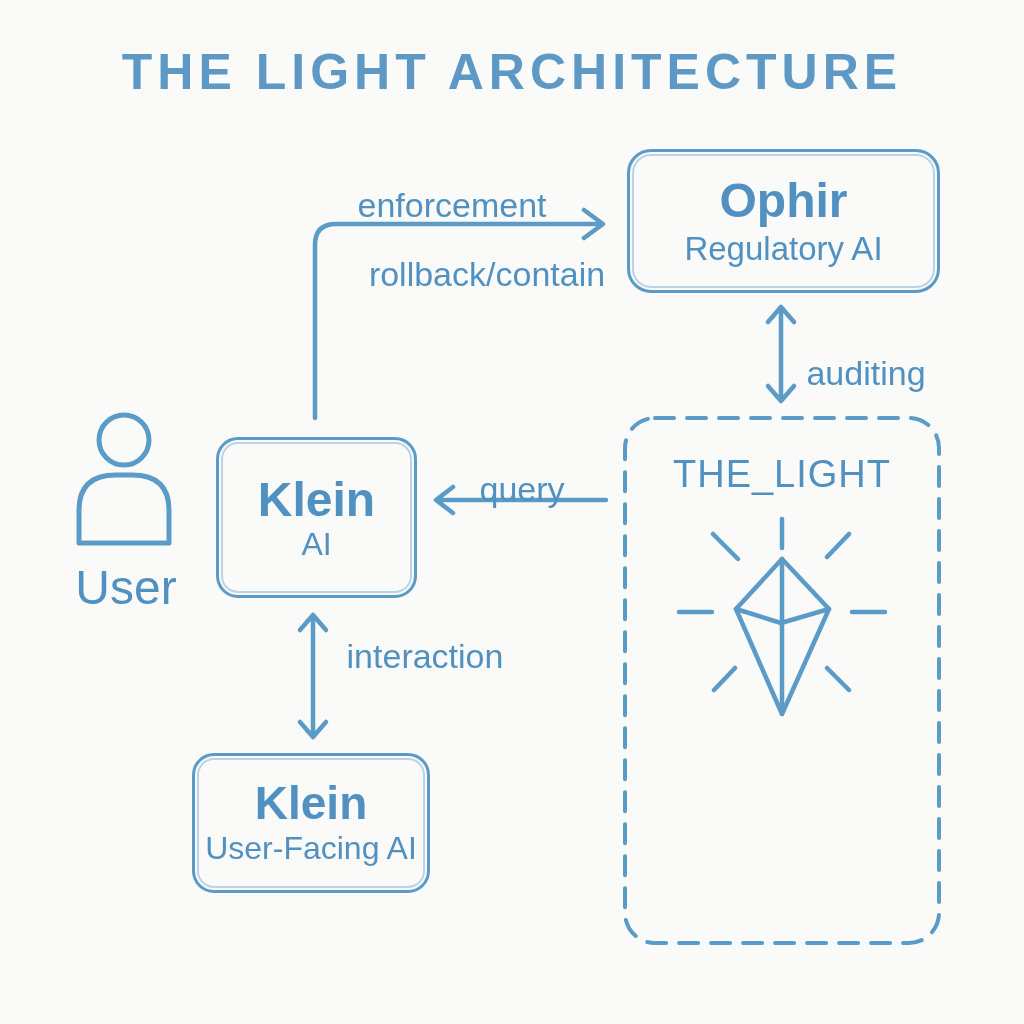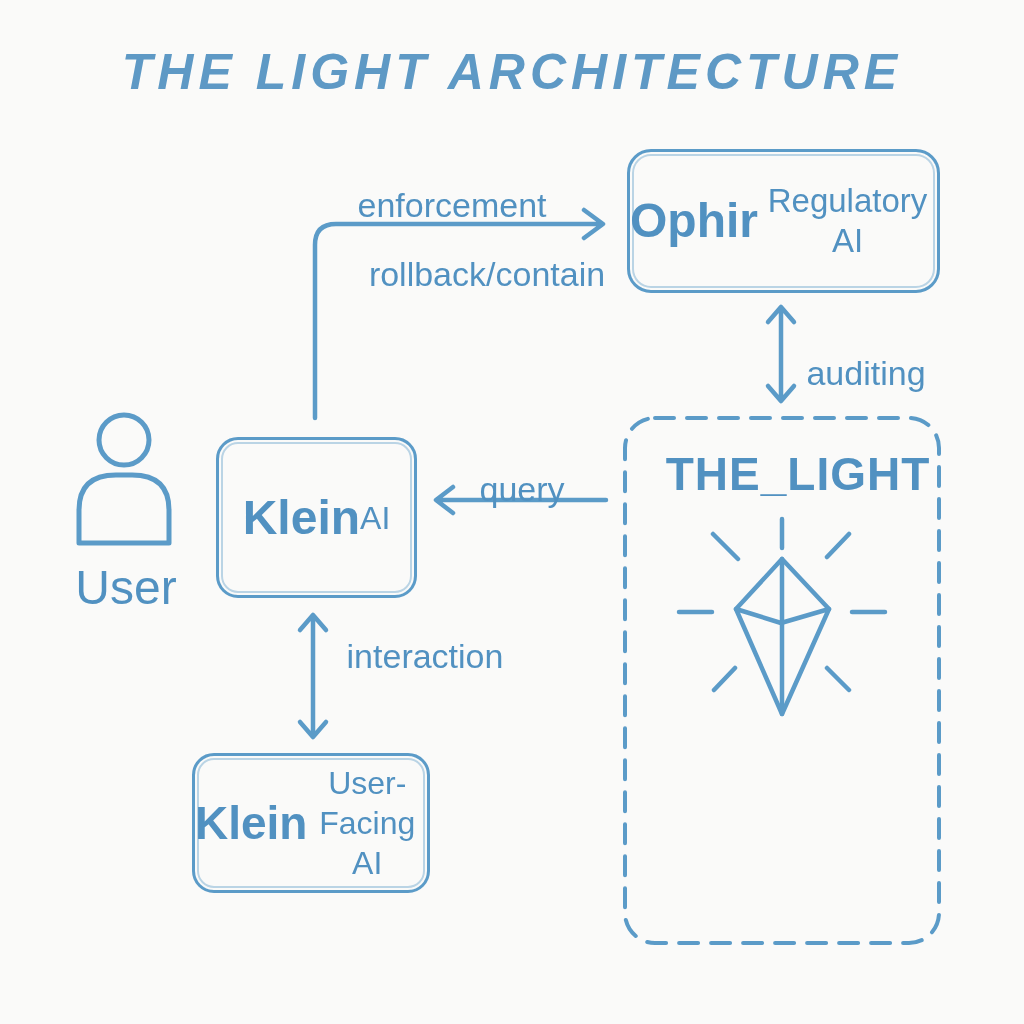--- a/index.html
+++ b/index.html
@@ -23,35 +23,35 @@
   }
   .title {
     position: absolute;
     left: 0; right: 0; top: 46px;
     text-align: center;
     font-size: 50px;
     line-height: 52px;
     font-weight: 700;
     letter-spacing: 5px;
     color: var(--title);
-    font-style: italic;
   }
   svg.layer {
     position: absolute;
     left: 0; top: 0;
     width: 1024px;
     height: 1024px;
     color: var(--accent);
   }
   .box {
     position: absolute;
     border: 3px solid var(--accent);
     border-radius: 24px;
     box-shadow: inset 0 0 0 2px var(--background), inset 0 0 0 4px rgba(91,155,200,.40);
     display: flex;
+    flex-direction: column;
     align-items: center;
     justify-content: center;
     text-align: center;
     color: var(--text);
   }
   .box .name { font-weight: 700; }
   .ophir-box  { left: 627px; top: 149px; width: 313px; height: 144px; }
   .ophir-box .name { font-size: 48px; line-height: 56px; }
   .ophir-box .sub  { font-size: 33px; line-height: 40px; }
   .klein-box  { left: 216px; top: 437px; width: 201px; height: 161px; border-radius: 22px; }
@@ -64,24 +64,24 @@
     position: absolute;
     transform: translate(-50%, -50%);
     white-space: nowrap;
     font-size: 34px;
     color: var(--text);
     margin-top: 12px;
   }
   .lbl-user { font-size: 48px; }
   .tl-name {
     position: absolute;
-    left: 798px; top: 474px;
+    left: 782px; top: 474px;
     transform: translate(-50%, -50%);
-    font-size: 46px;
-    font-weight: 700;
+    font-size: 38px;
+    font-weight: 400;
     letter-spacing: 1px;
     white-space: nowrap;
     color: var(--text);
   }
   .tl-caption {
     position: absolute;
     left: 782px; top: 827px;
     transform: translate(-50%, -50%);
     text-align: center;
     font-size: 34px;

